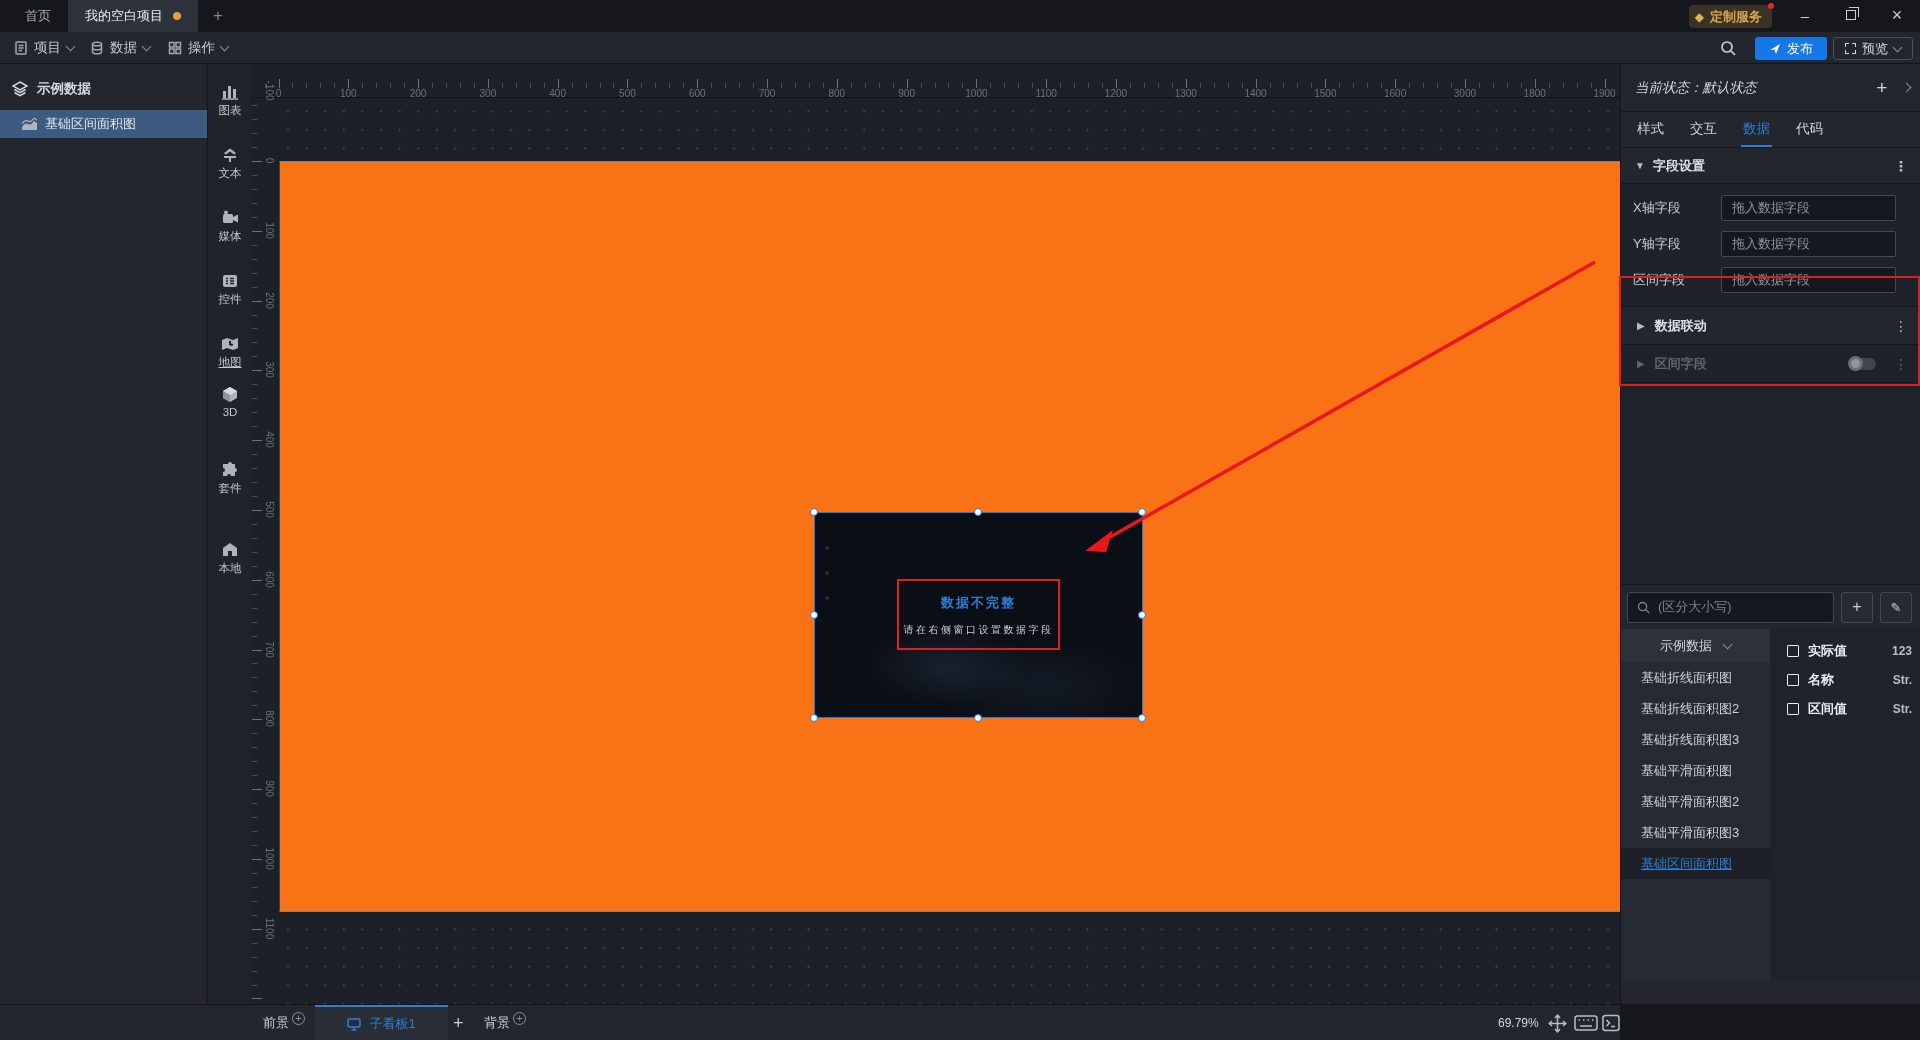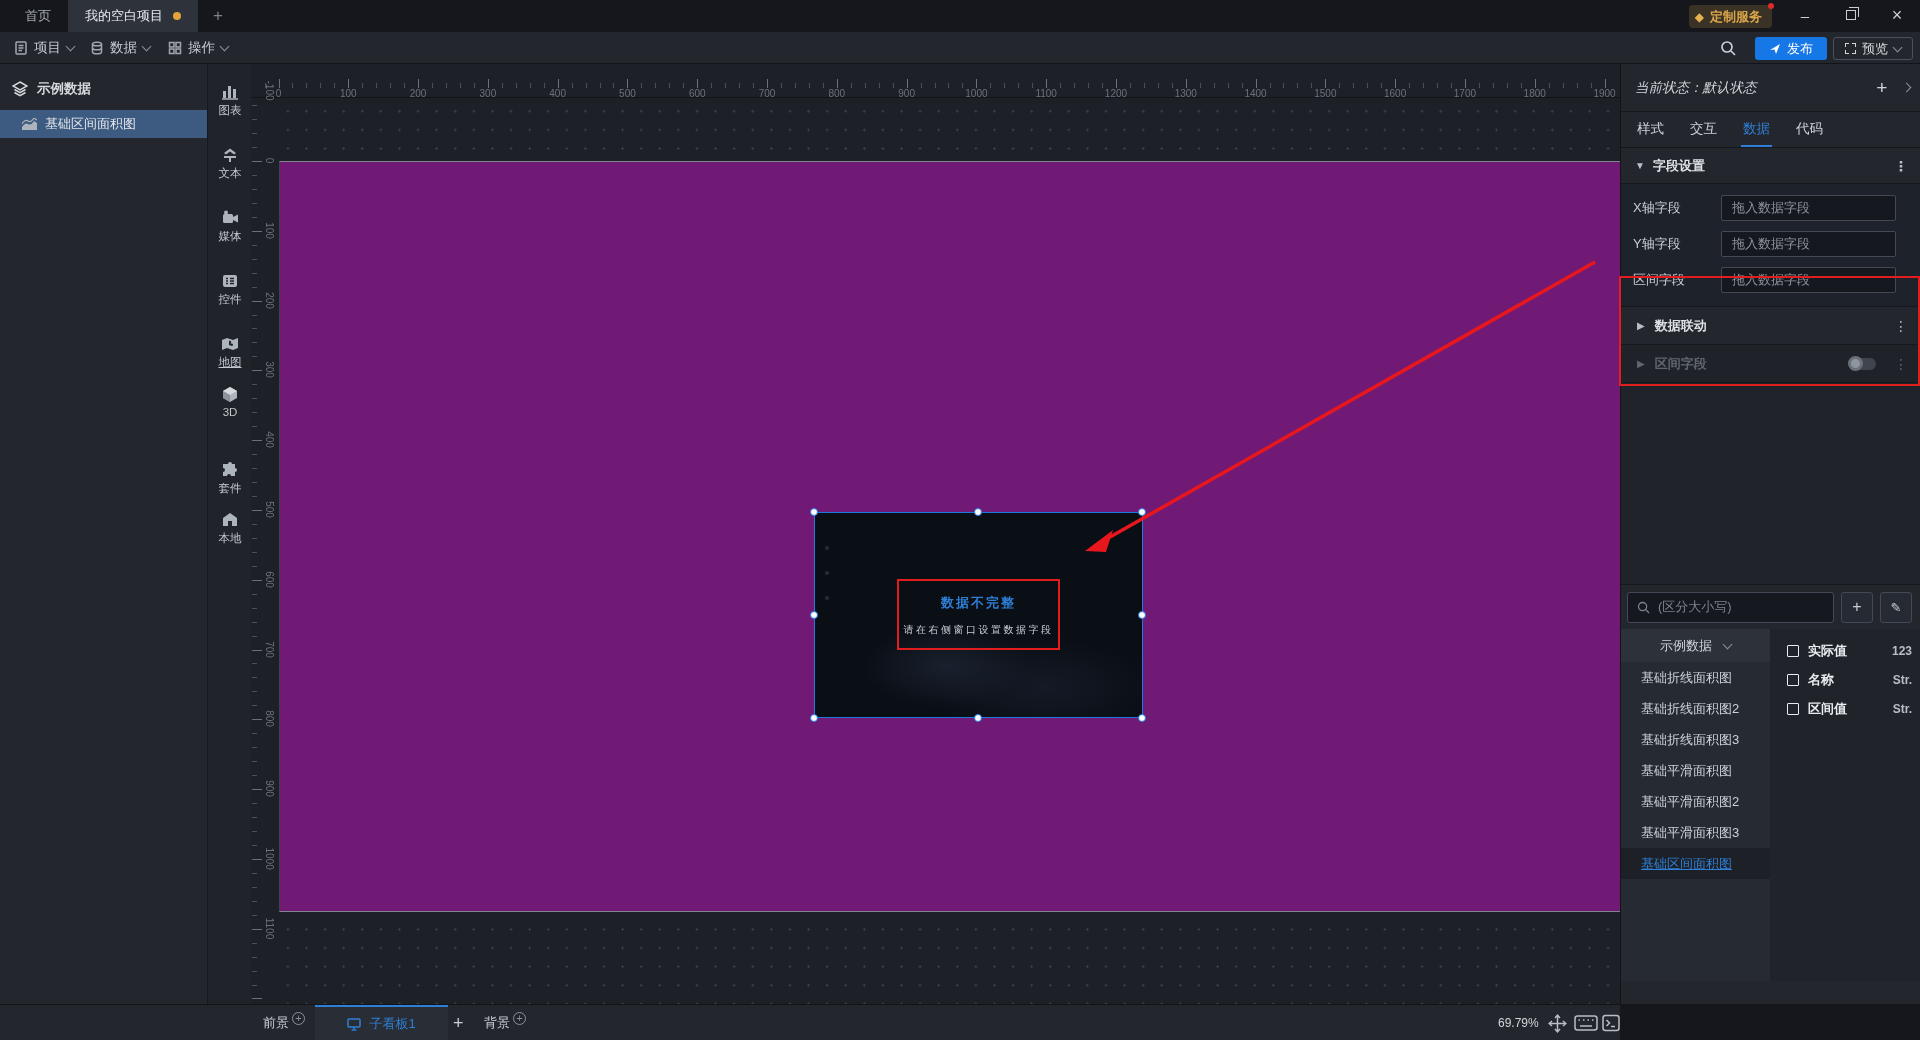--- a/index.html
+++ b/index.html
@@ -50,21 +50,21 @@
   #canvas-dots { position:absolute; left:0; top:34px; width:1369px; height:906px;
     background-image:radial-gradient(circle,#3a3f47 1px,rgba(0,0,0,0) 1.3px); background-size:18.6px 18.6px; background-position:9px 4px; }
   #hruler { position:absolute; left:0; top:0; width:1369px; height:34px; background:#1d2026; border-bottom:1px solid #121419; }
   .htick { position:absolute; bottom:9px; width:1px; background:#4a4f57; height:5px; }
   .htick.maj { height:9px; background:#6b7078; }
   .hlab { position:absolute; bottom:-2px; transform:translateX(-50%); color:#6d727a; font-size:10px; }
   #vruler { position:absolute; left:0; top:34px; width:27px; height:906px; background:#1d2026; }
   .vtick { position:absolute; left:1px; height:1px; background:#4a4f57; width:5px; }
   .vtick.maj { width:10px; background:#6b7078; }
   .vlab { position:absolute; left:7px; width:22px; text-align:center; color:#6d727a; font-size:10px; transform:rotate(90deg); }
-  #board { position:absolute; left:28px; top:97px; width:1341px; height:751px; background:#701a75; border-top:1px solid #7f848c; border-bottom:1px solid #7f848c; border-left:1px solid #3a4150; }
+  #board { position:absolute; left:28px; top:97px; width:1341px; height:751px; background:#f97316; border-top:1px solid #7f848c; border-bottom:1px solid #7f848c; border-left:1px solid #3a4150; }
 
   
   #component { position:absolute; left:534px; top:350px; width:329px; height:206px; background:#0a0e15; border:1.5px solid #1f7ae0; }
   #component .ghost { position:absolute; inset:0; background:
      radial-gradient(120px 60px at 40% 75%, rgba(38,48,66,.55), rgba(0,0,0,0) 70%),
      radial-gradient(160px 70px at 70% 85%, rgba(30,38,54,.5), rgba(0,0,0,0) 70%); }
   .pagedot { position:absolute; left:10px; width:4px; height:4px; border-radius:50%; background:#262d38; }
   .handle { position:absolute; width:8px; height:8px; border-radius:50%; background:#fff; border:1.5px solid #1f7ae0; }
   #err-box { position:absolute; left:82px; top:66px; width:163px; height:71px; border:2px solid #e11d1d; }
   #err-title { margin-top:13px; text-align:center; color:#2f7fd6; font-weight:bold; font-size:13px; letter-spacing:2px; }
@@ -279,21 +279,21 @@
           <path d="M9 9 L9 16 L2 12 L2 5 Z" fill="#8d939c"></path>
         </svg>
         <div>3D</div>
       </div>
       <div class="tool" style="top: 398px;">
         <svg width="18" height="16" viewBox="0 0 18 16">
           <path d="M7 2 a2 2 0 0 1 4 0 h3 v4 a2 2 0 0 1 0 4 v4 h-4 a2 2 0 0 0 -4 0 h-4 v-4 a2 2 0 0 0 0 -4 v-4 Z" fill="#aeb4bc"></path>
         </svg>
         <div>套件</div>
       </div>
-      <div class="tool" style="top: 448px;">
+      <div class="tool" style="top: 478px;">
         <svg width="18" height="16" viewBox="0 0 18 16">
           <path d="M2 6 L9 1 L16 6 L16 14 L2 14 Z" fill="#aeb4bc"></path>
           <rect x="7" y="9" width="4" height="5" fill="#202329"></rect>
         </svg>
         <div>本地</div>
       </div>
     </div>
 
   <div id="canvas">
     <div id="canvas-dots"></div>
@@ -405,21 +405,21 @@
         <div class="hlab" style="left: 516.03px;">700</div>
         <div class="hlab" style="left: 585.82px;">800</div>
         <div class="hlab" style="left: 655.61px;">900</div>
         <div class="hlab" style="left: 725.4px;">1000</div>
         <div class="hlab" style="left: 795.19px;">1100</div>
         <div class="hlab" style="left: 864.98px;">1200</div>
         <div class="hlab" style="left: 934.77px;">1300</div>
         <div class="hlab" style="left: 1004.56px;">1400</div>
         <div class="hlab" style="left: 1074.35px;">1500</div>
         <div class="hlab" style="left: 1144.14px;">1600</div>
-        <div class="hlab" style="left: 1213.93px;">1700</div>
+        <div class="hlab" style="left: 1213.93px;">3000</div>
         <div class="hlab" style="left: 1283.72px;">1800</div>
         <div class="hlab" style="left: 1353.51px;">1900</div>
       </div>
     <div id="vruler">
         <div class="vtick" style="top: 7.168px;"></div>
         <div class="vtick" style="top: 21.126px;"></div>
         <div class="vtick" style="top: 35.084px;"></div>
         <div class="vtick" style="top: 49.042px;"></div>
         <div class="vtick maj" style="top: 63px;"></div>
         <div class="vtick" style="top: 76.958px;"></div>

